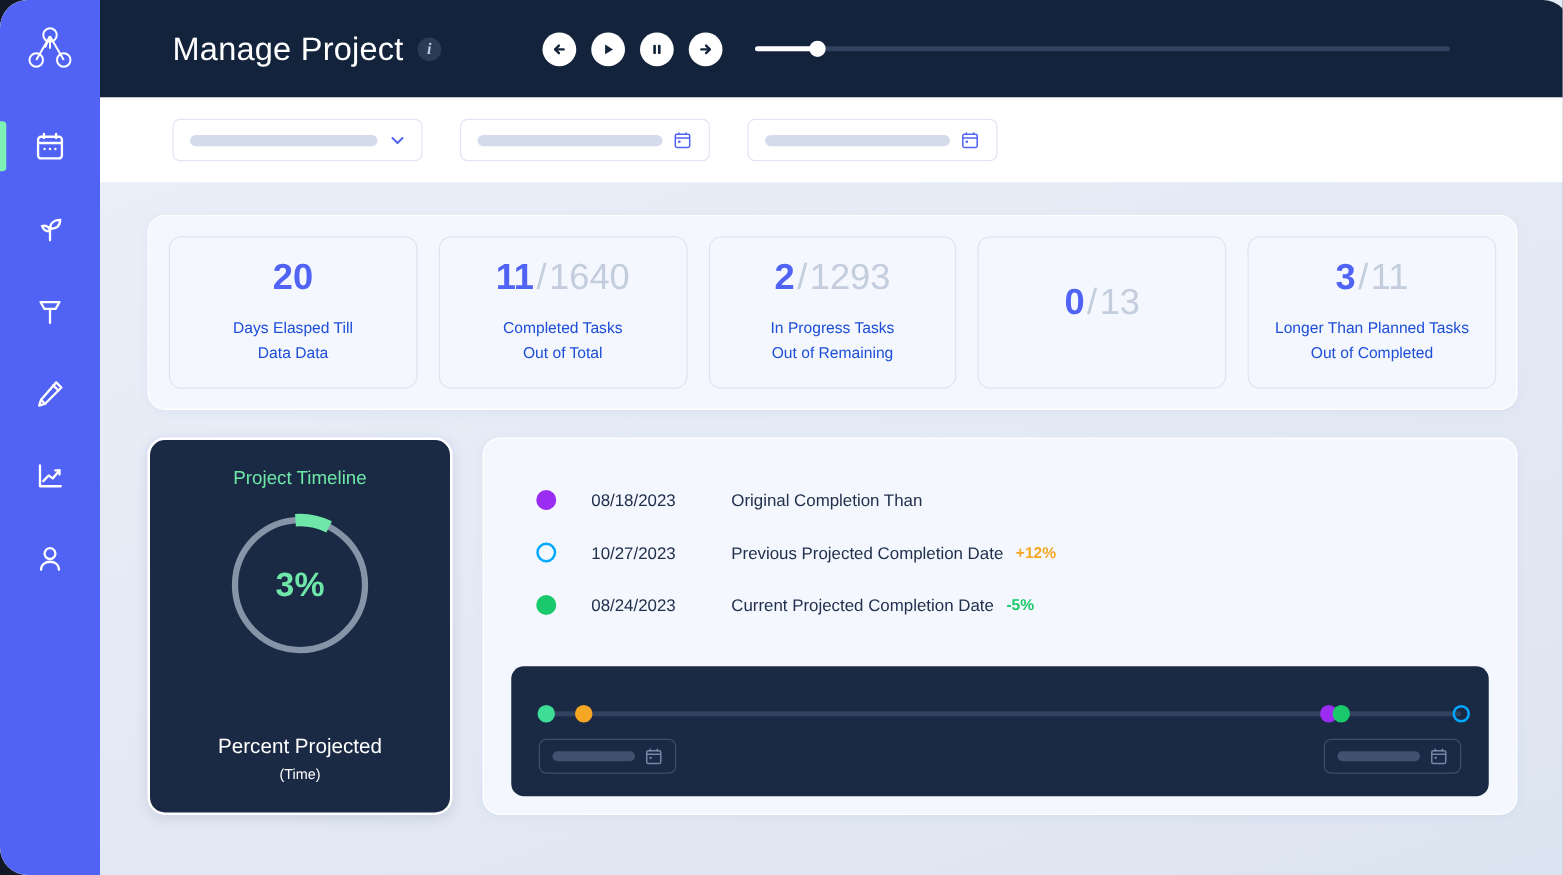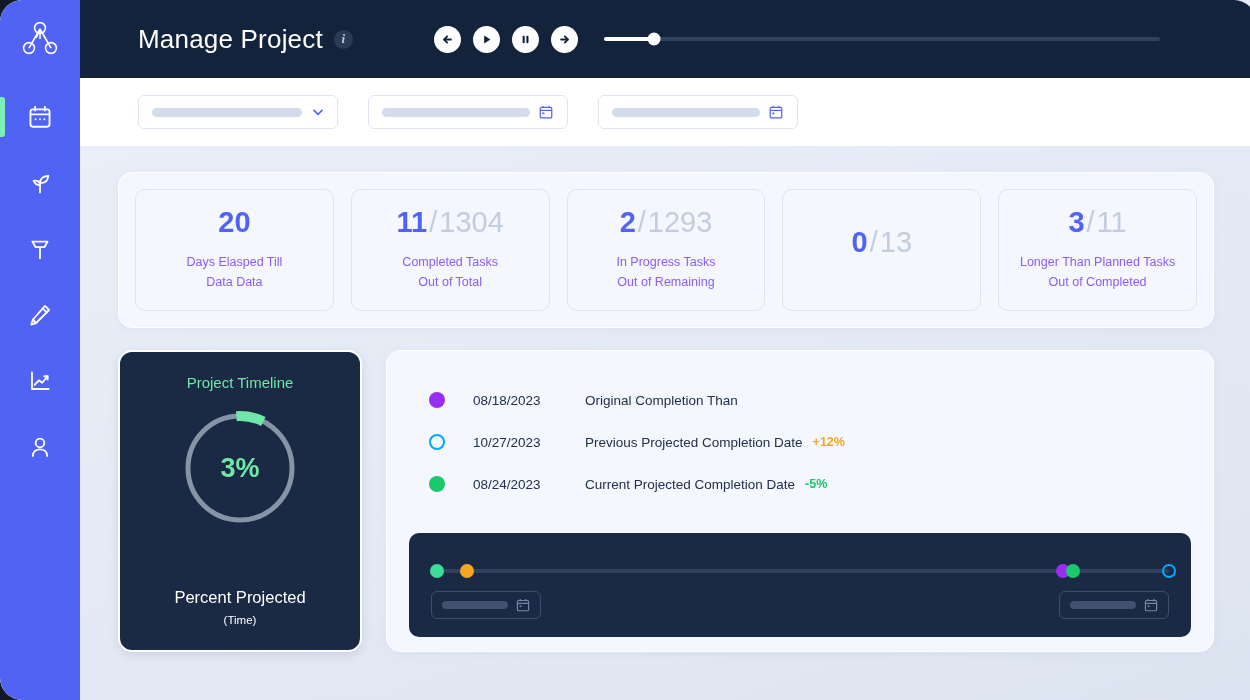--- a/index.html
+++ b/index.html
@@ -184,21 +184,21 @@
   }
   .kpi-num {
     font-size: 29px; line-height: 1;
     margin-bottom: 16px;
     white-space: nowrap;
   }
   .kpi-num .v { color: #5063f5; font-weight: 700; }
   .kpi-num .sep { color: #c3cddd; font-weight: 400; margin: 0 2px; }
   .kpi-num .t { color: #c3cddd; font-weight: 400; }
   .kpi-lbl {
-    font-size: 12.5px; color: #8b5cf6; text-align: center;
+    font-size: 12.5px; color: #1d4ed8; text-align: center;
     line-height: 1.55;
   }
 
   
   .lower {
     display: flex;
     gap: 24px;
     margin-top: 22px;
     flex: 1 1 auto;
     min-height: 0;
@@ -447,21 +447,21 @@
             <div class="kpi-num">
               <span class="v">20</span>
             </div>
             <div class="kpi-lbl">
               <div>Days Elasped Till</div>
               <div>Data Data</div>
             </div>
           </div>
           <div class="kpi-card">
             <div class="kpi-num">
-              <span class="v">11</span><span class="sep">/</span><span class="t">1304</span>
+              <span class="v">11</span><span class="sep">/</span><span class="t">1640</span>
             </div>
             <div class="kpi-lbl">
               <div>Completed Tasks</div>
               <div>Out of Total</div>
             </div>
           </div>
           <div class="kpi-card">
             <div class="kpi-num">
               <span class="v">2</span><span class="sep">/</span><span class="t">1293</span>
             </div>

